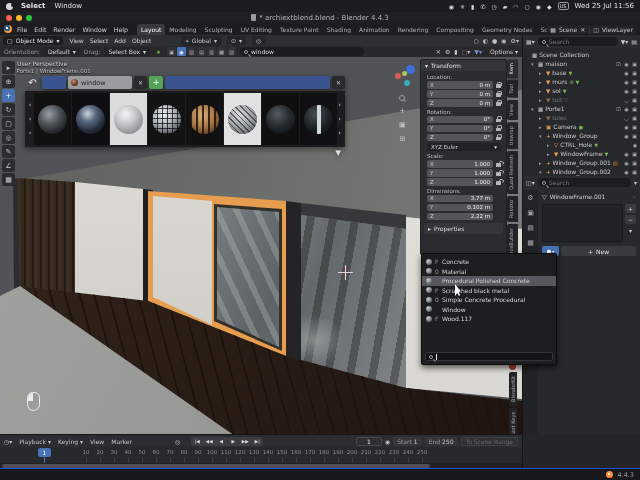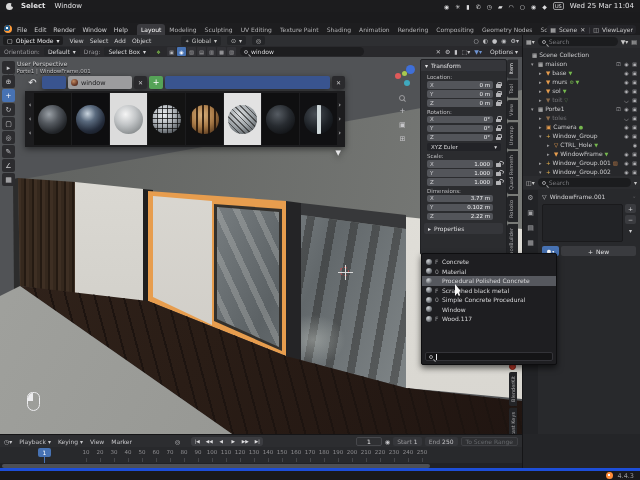--- a/index.html
+++ b/index.html
@@ -170,21 +170,21 @@
   .ticknums{position:absolute;left:79px;top:2px;display:flex;}
   .ticknums span{display:inline-block;width:14px;text-align:center;font-size:5.5px;color:#8d8d90;}
   .tickmarks{position:absolute;left:86px;right:92px;bottom:1px;height:4px;
     background:repeating-linear-gradient(90deg,#45464a 0 1px,transparent 1px 14px);}
   .curframe{position:absolute;left:38px;top:1px;width:13px;height:9px;background:#4772b3;border-radius:2px;color:#fff;display:flex;align-items:center;justify-content:center;}
   .playhead{position:absolute;left:44px;top:10px;width:1px;height:18px;background:#4772b3;}
   .tl-scroll{position:absolute;left:0;top:28px;width:522px;height:6px;background:#212225;}
   .tl-thumb{position:absolute;left:2px;top:1px;width:428px;height:4px;background:#4d4f54;border-radius:2px;}
 
   
-  .statusbar{left:0;top:468px;width:640px;height:12px;background:#19191b;display:flex;align-items:center;padding:0 6px;color:#98989b;font-size:6.5px;border-top:3px solid #1d4ed8;}
+  .statusbar{left:0;top:468px;width:640px;height:12px;background:#19191b;display:flex;align-items:center;padding:0 6px;color:#98989b;font-size:6.5px;border-top:1px solid #1d4ed8;}
   .sb-right{margin-left:auto;display:flex;align-items:center;gap:4px;}
   .sb-logo{width:7px;height:7px;border-radius:50%;background:radial-gradient(circle at 42% 42%,#fff 0 20%,#ff8b39 21%);}
   .fill-props{left:522px;top:434px;width:118px;height:34px;background:#242528;border-left:1px solid #151517;}
 </style>
 </head>
 <body>
 
 <div class="screen">
 
   <div class="abs menubar">
@@ -198,23 +198,29 @@
         <span>▮</span>
         <span>✆</span>
         <span>◷</span>
         <span>▰</span>
         <span>◠</span>
         <span>○</span>
         <span>◉</span>
         <span>◆</span>
       </span>
     <span class="us-badge" style="margin-left:6px">US</span>
-    <span class="mb-clock" style="margin-left:6px">Wed 25 Mar  11:04</span>
-  </div>
-
+    <span class="mb-clock" style="margin-left:6px">Wed 25 Jul  11:56</span>
+  </div>
+
+  <div class="abs titlebar">
+    <span class="tl r"></span>
+    <span class="tl y"></span>
+    <span class="tl g"></span>
+    <span class="tb-title"><span class="doc-ic"></span><span>* archiextblend.blend - Blender 4.4.3</span></span>
+  </div>
 
   <div class="abs topbar">
     <span class="blogo"></span>
     <span>
       
     <span class="top-menu">File</span><span class="top-menu">Edit</span><span class="top-menu">Render</span><span class="top-menu">Window</span><span class="top-menu">Help</span></span>
     <span class="ws-tabs">
 
     <span class="ws-tab active">Layout</span>
         <span class="ws-tab">Modeling</span>

